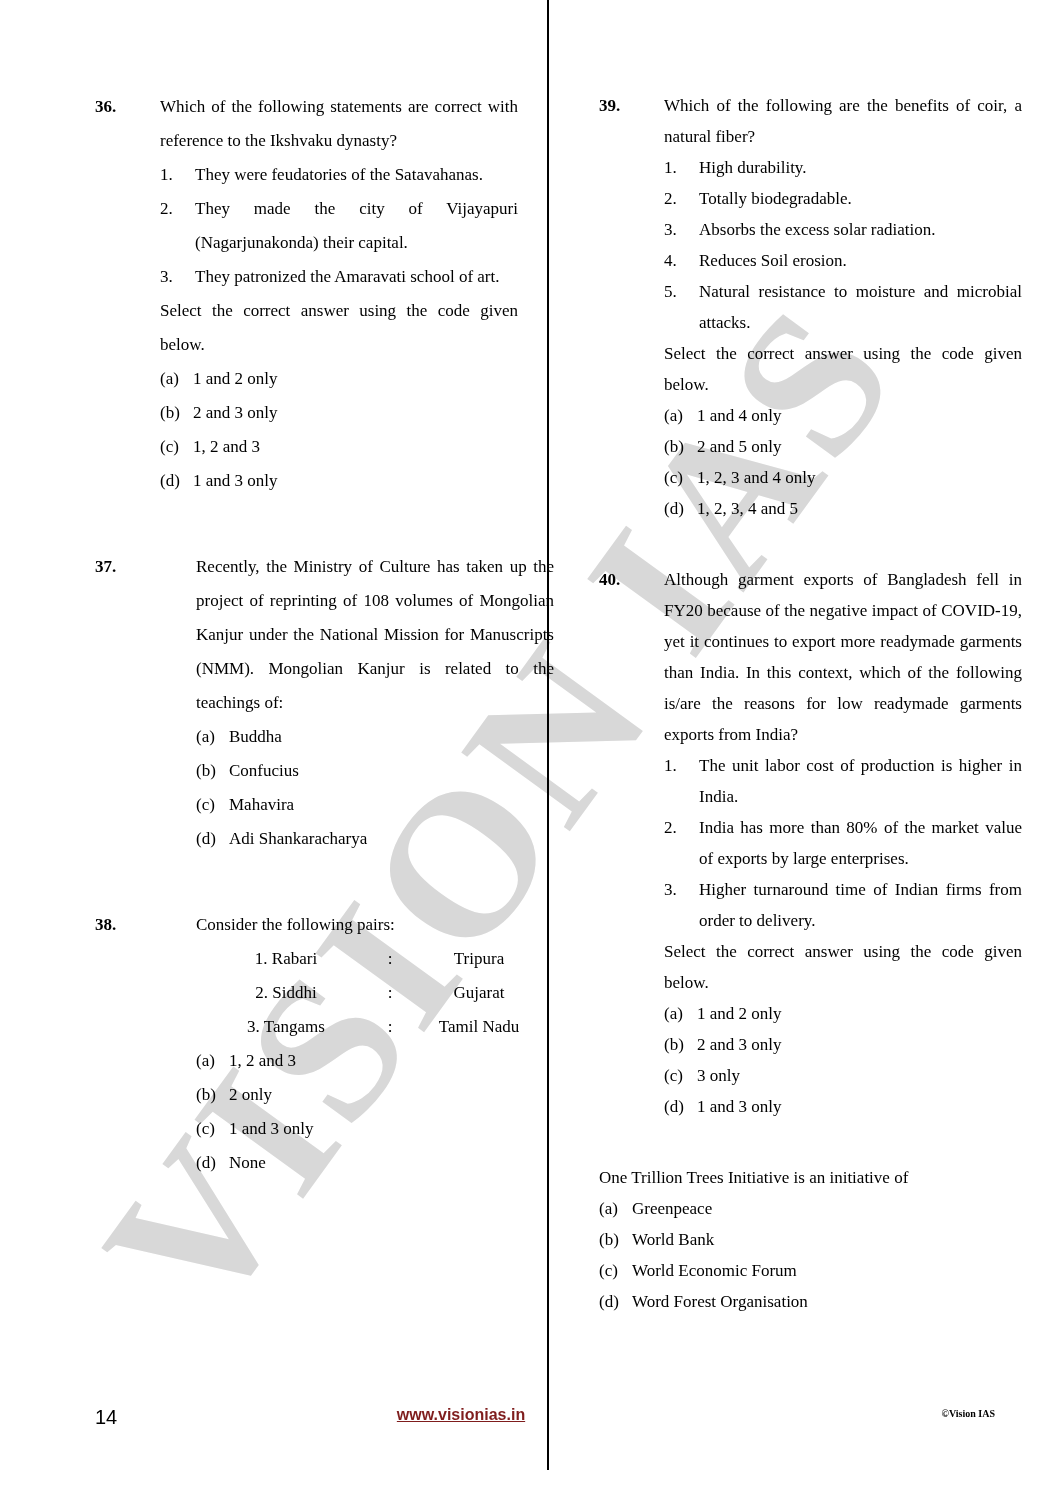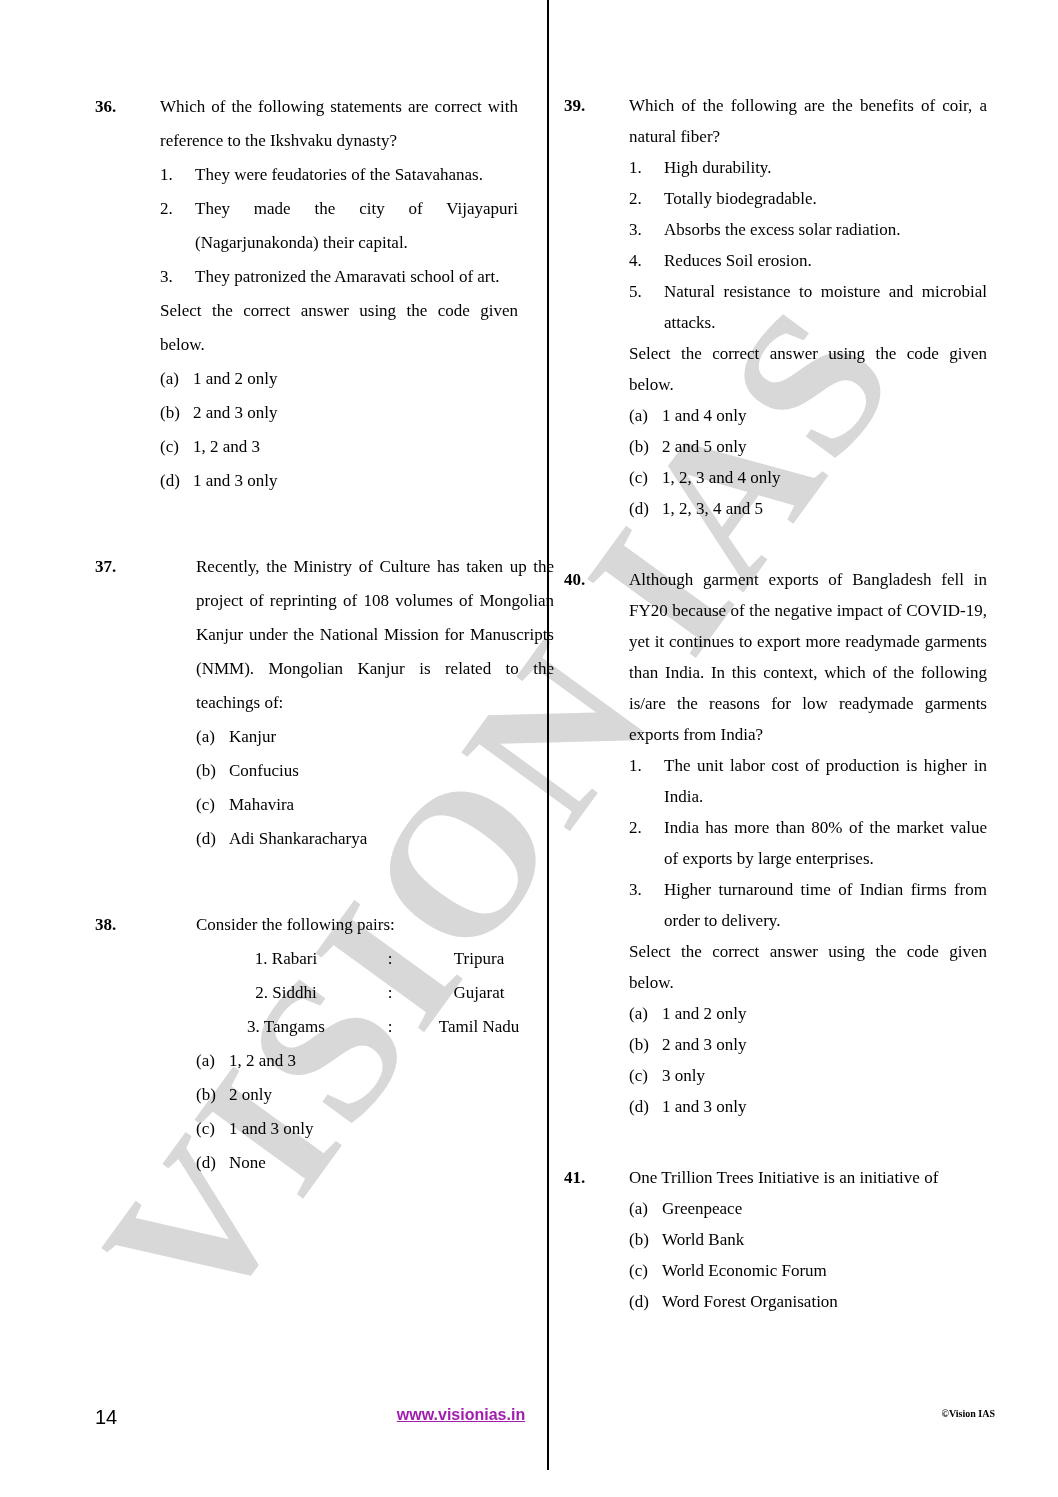--- a/index.html
+++ b/index.html
@@ -14,21 +14,21 @@
     font-family:"Liberation Serif", serif;font-weight:bold;
     font-size:205px;letter-spacing:6px;color:#d8d8d8;
     white-space:nowrap;z-index:0;user-select:none;
   }
   .divider{
     position:absolute;left:547px;top:0;width:2px;height:1470px;
     background:#000;z-index:1;
   }
   .col{position:absolute;top:90px;width:423px;z-index:1;}
   .col-left{left:95px;line-height:34px;}
-  .col-right{left:564px;line-height:31px;}
+  .col-right{left:599px;line-height:31px;}
   .question{display:grid;grid-template-columns:65px 1fr;}
   .col-left .question + .question{margin-top:52px;gap:36px;}
   .col-right .question + .question{margin-top:40px;}
   .qnum{font-weight:bold;}
   .qbody{width:358px;}
   .ptext{margin:0;text-align:justify;}
   .stmt{display:flex;}
   .stmt-num{width:35px;flex:none;}
   .stmt-text{flex:1;text-align:justify;}
   .pairs-header{display:grid;grid-template-columns:210px 1fr;font-weight:bold;}
@@ -36,21 +36,21 @@
   .option{display:flex;}
   .opt-label{width:33px;flex:none;}
   .opt-text{flex:1;}
   .footer-page{
     position:absolute;left:95px;top:1406px;z-index:1;
     font-family:"Liberation Sans", sans-serif;font-size:20px;
   }
   .footer-link{
     position:absolute;left:461px;top:1406px;transform:translateX(-50%);z-index:1;
     font-family:"Liberation Sans", sans-serif;font-size:16px;font-weight:bold;
-    color:#a21caf;text-decoration:underline;white-space:nowrap;
+    color:#7f1d1d;text-decoration:underline;white-space:nowrap;
   }
   .footer-copy{
     position:absolute;right:63px;top:1408px;z-index:1;
     font-family:Liberation Serif, serif;font-size:10px;font-weight:bold;
   }
 </style>
 </head>
 <body>
 
 <div class="page">
@@ -92,21 +92,21 @@
             <span class="opt-text">1 and 3 only</span>
           </div>
         </div>
       </div>
       <div class="question">
         <div class="qnum">37.</div>
         <div class="qbody">
           <p class="ptext">Recently, the Ministry of Culture has taken up the project of reprinting of 108 volumes of Mongolian Kanjur under the National Mission for Manuscripts (NMM). Mongolian Kanjur is related to the teachings of:</p>
           <div class="option">
             <span class="opt-label">(a)</span>
-            <span class="opt-text">Kanjur</span>
+            <span class="opt-text">Buddha</span>
           </div>
           <div class="option">
             <span class="opt-label">(b)</span>
             <span class="opt-text">Confucius</span>
           </div>
           <div class="option">
             <span class="opt-label">(c)</span>
             <span class="opt-text">Mahavira</span>
           </div>
           <div class="option">
@@ -226,21 +226,20 @@
             <span class="opt-label">(c)</span>
             <span class="opt-text">3 only</span>
           </div>
           <div class="option">
             <span class="opt-label">(d)</span>
             <span class="opt-text">1 and 3 only</span>
           </div>
         </div>
       </div>
       <div class="question">
-        <div class="qnum">41.</div>
         <div class="qbody">
           <p class="ptext">One Trillion Trees Initiative is an initiative of</p>
           <div class="option">
             <span class="opt-label">(a)</span>
             <span class="opt-text">Greenpeace</span>
           </div>
           <div class="option">
             <span class="opt-label">(b)</span>
             <span class="opt-text">World Bank</span>
           </div>

